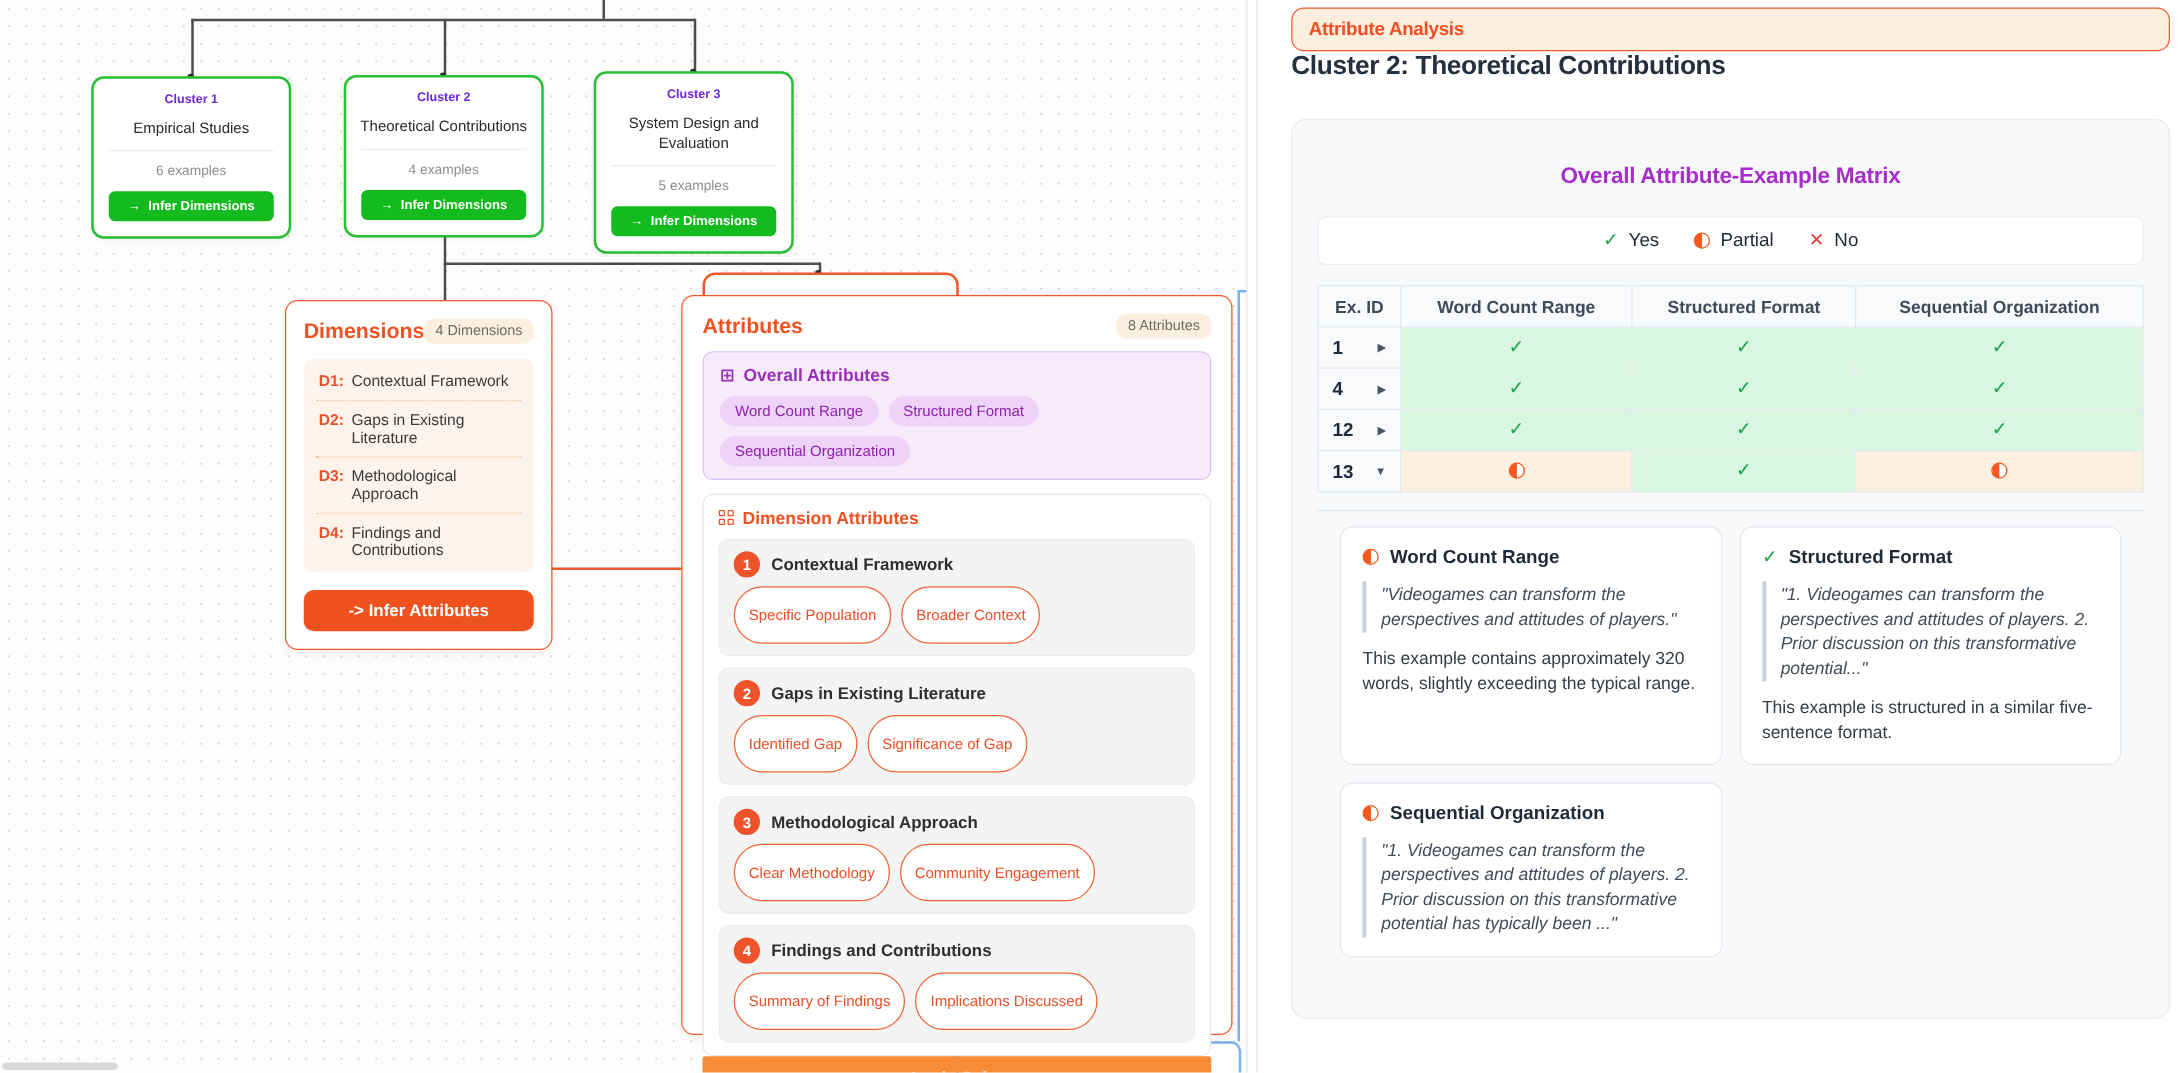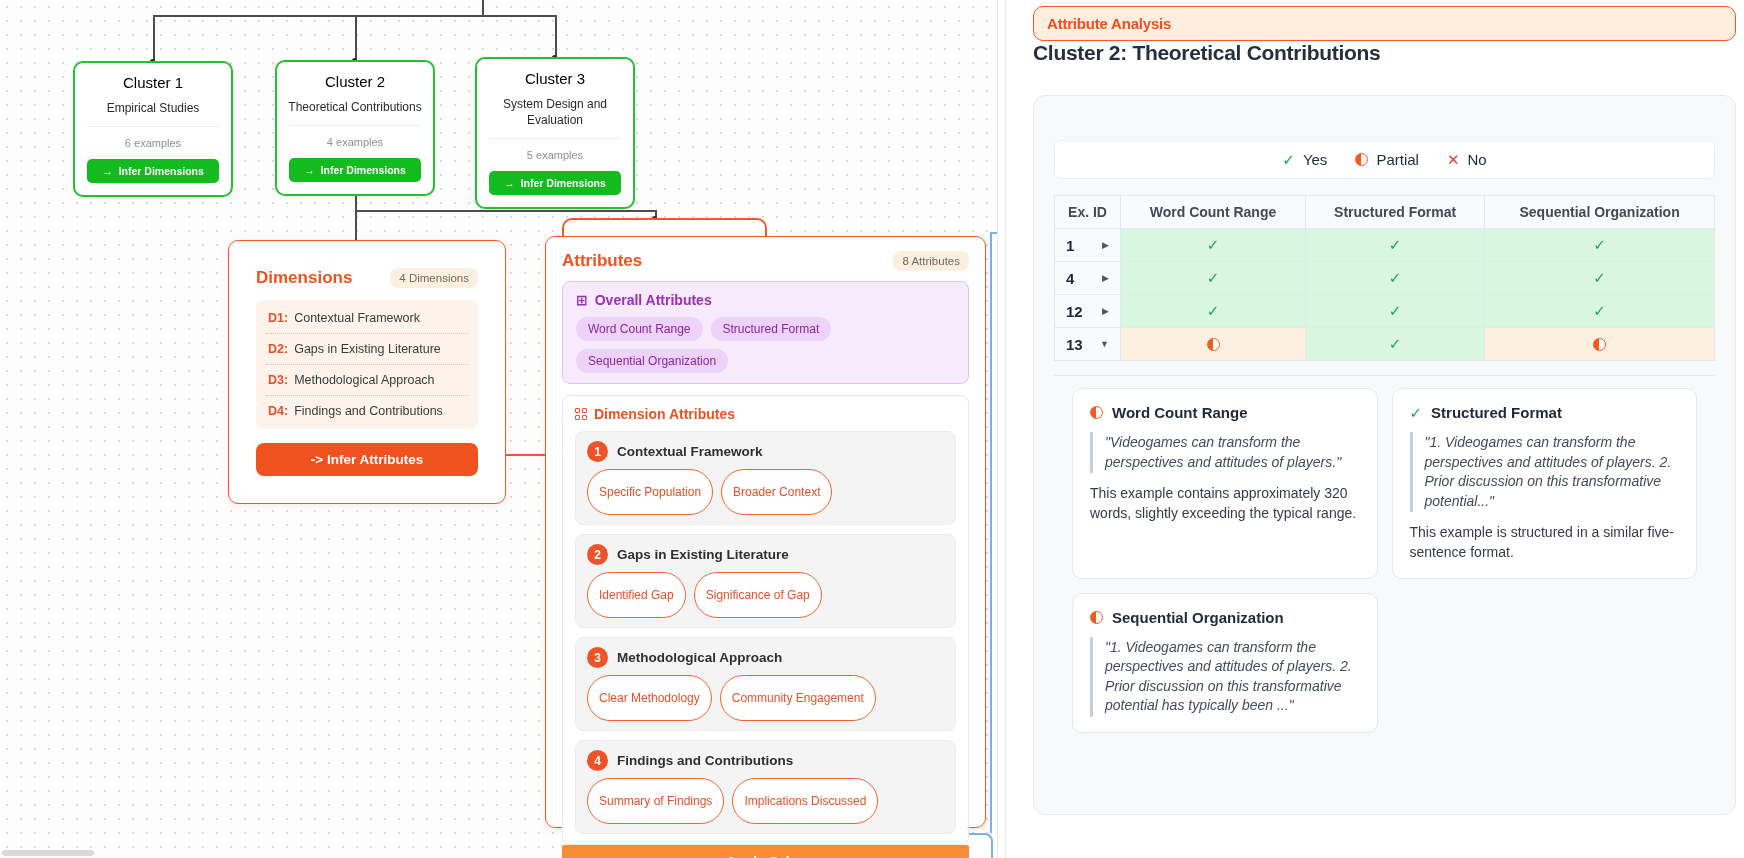--- a/index.html
+++ b/index.html
@@ -12,38 +12,38 @@
     background-image:radial-gradient(circle,#d8d8d8 1px,transparent 1.2px);
     background-size:14px 14px;}
   .h-line{position:absolute;height:1.5px;background:#4d4d4d;z-index:1;}
   .v-line{position:absolute;width:1.5px;background:#4d4d4d;z-index:1;}
   .o-line-h{position:absolute;height:1.5px;background:#f0592e;z-index:1;}
   .o-line-v{position:absolute;width:1.5px;background:#f0592e;z-index:1;}
   .dot{position:absolute;width:5px;height:5px;background:#2e2e2e;border-radius:50%;z-index:2;}
 
   .node{position:absolute;width:160px;background:#fff;border:2px solid #28bf33;border-radius:10px;
     padding:11px 10px 12px;text-align:center;box-shadow:0 1px 4px rgba(0,0,0,.06);z-index:5;}
-  .node-title{color:#000000;font-weight:400;font-size:15px;}
+  .node-title{color:#6d28d9;font-weight:700;font-size:10px;}
   .node-sub{margin-top:9px;color:#2a2a2a;font-size:12px;line-height:1.35;}
   .node-hr{margin:10px 2px;border:none;border-top:1px solid #ececec;}
   .node-count{color:#8f8f8f;font-size:11px;}
   .node-btn{margin:10px auto 0;width:132px;background:#13bb1f;color:#fff;font-size:10.5px;font-weight:700;
     padding:6px 0;border-radius:5px;border:none;display:flex;align-items:center;justify-content:center;gap:6px;cursor:pointer;
     font-family:inherit;}
 
   .ghost-box{position:absolute;left:562px;top:218px;width:205px;height:60px;background:#fff;
     border:2px solid #f0592e;border-radius:10px;z-index:2;}
 
   .panel{position:absolute;background:#fff;border:1.5px solid #f0592e;border-radius:10px;z-index:5;
     box-shadow:0 2px 8px rgba(200,90,40,.10);}
   .panel-head{display:flex;align-items:center;justify-content:space-between;}
   .panel-head-title{color:#ef5222;font-weight:700;font-size:17px;}
   .cream-badge{background:#fbf0df;color:#6f6a64;font-size:11.5px;padding:4px 9px;border-radius:8px;white-space:nowrap;}
 
-  .dims-panel{left:228px;top:240px;width:278px;padding:27px;}
+  .dims-panel{left:228px;top:240px;width:214px;padding:14px;}
   .dims-list{margin-top:12px;background:#fdf3ea;border-radius:8px;padding:3px 10px;}
   .dims-row{display:flex;gap:6px;padding:8px 2px;font-size:12.5px;color:#3a3a3a;border-bottom:1px dotted #f0c4a4;}
   .dims-row:last-child{border-bottom:none;}
   .dims-id{color:#e8502a;font-weight:700;}
   .infer-attr-btn{margin-top:14px;width:100%;background:#f0521f;color:#fff;border:none;border-radius:8px;
     font-weight:700;font-size:13.5px;padding:9px 0;cursor:pointer;font-family:inherit;}
 
   .attrs-panel{left:545px;top:236px;width:441px;height:592px;padding:14px 16px 16px;display:flex;flex-direction:column;}
   .overall-box{margin-top:10px;background:#f6eafb;border:1px solid #e0c2ee;border-radius:8px;padding:10px 13px;}
   .overall-head{display:flex;align-items:center;gap:7px;color:#9a2fb8;font-weight:700;font-size:14px;}
@@ -274,20 +274,21 @@
   <div class="hscroll-thumb"></div>
 </div>
 
 <div class="gutter"></div>
 
 <div class="rightpanel">
   <div class="aa-badge">Attribute Analysis</div>
   <div class="rp-title">Cluster 2: Theoretical Contributions</div>
 
   <div class="matrix-card">
+    <div class="matrix-title">Overall Attribute-Example Matrix</div>
 
     <div class="legend">
       <span class="legend-item">
           <span class="ic-check">✓</span>
           <span>Yes</span>
         </span>
       <span class="legend-item">
           <span class="ic-partial"></span>
           <span>Partial</span>
         </span>

